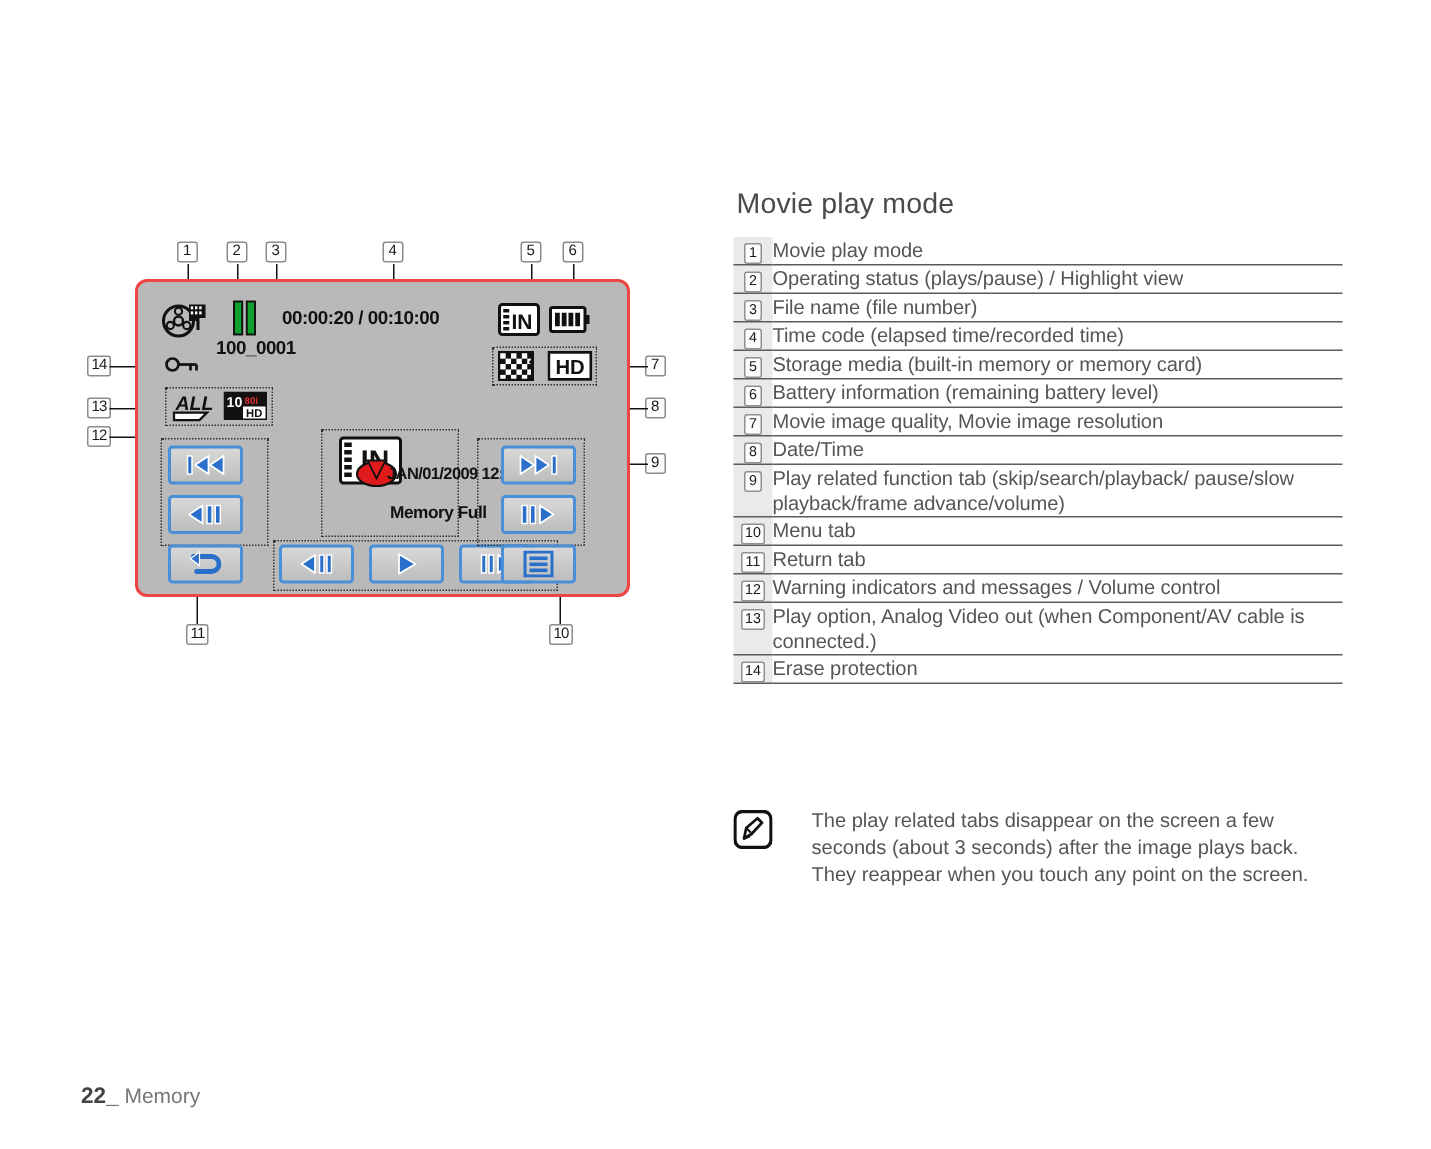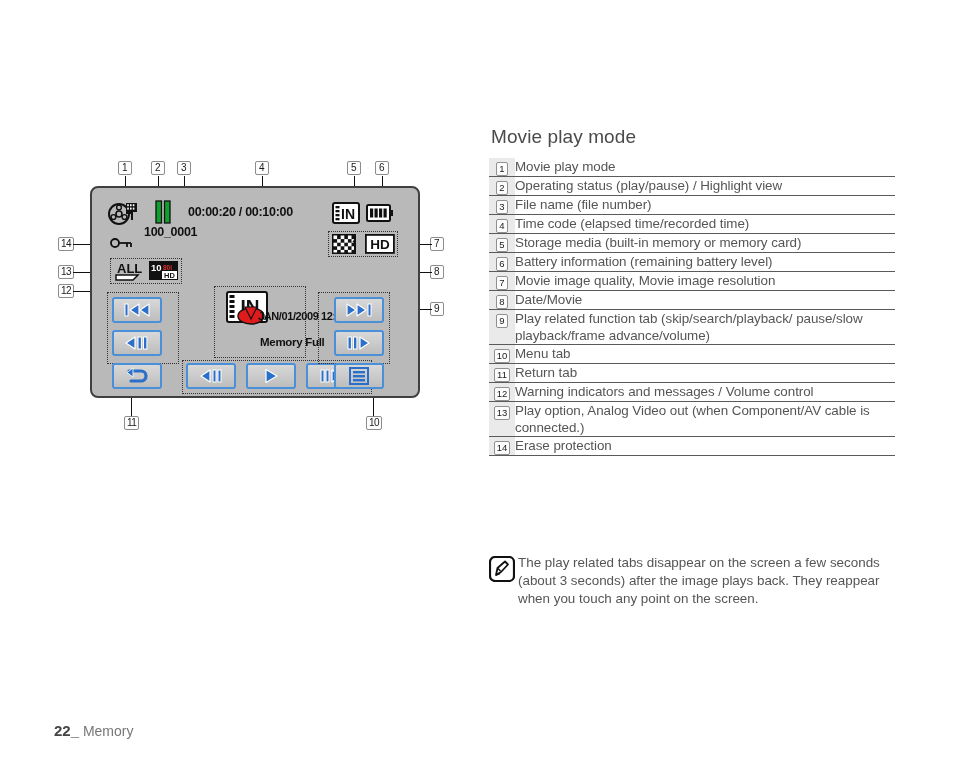--- a/index.html
+++ b/index.html
@@ -32,21 +32,21 @@
   .num.wide { padding: 0 2px 1px 2px; letter-spacing: -0.5px; }
   .lead { position: absolute; background: #111; }
   .lead.v { width: 1px; }
   .lead.h { height: 1px; }
 
   
   .lcd {
     position: absolute; left: 90px; top: 186px;
     width: 330px; height: 212px;
     background: #b9b9b9;
-    border: 2px solid #404040;
+    border: 2px solid #ef4444;
     border-radius: 8px;
   }
   .lcd-inner { position: absolute; inset: 0; }
 
   .osd { position: absolute; font-family: "Liberation Sans", sans-serif; font-weight: bold; color: #111; }
 
   .timecode { font-size: 12.5px; letter-spacing: -0.3px; white-space: nowrap; }
   .filename { font-size: 12.5px; letter-spacing: -0.3px; }
   .datetime { font-size: 11px; letter-spacing: -0.4px; white-space: nowrap; }
   .memfull { font-size: 11.5px; letter-spacing: -0.3px; padding-left: 40px; }
@@ -87,21 +87,21 @@
     font-size: 13.4px; color: #555; padding: 3px 0 3px 7px; line-height: 17px;
     letter-spacing: -0.05px;
   }
   .nbadge {
     display: inline-block;
     font-size: 9.5px; line-height: 11px; color: #1a1a1a;
     border: 1px solid #909090; background: #fcfcfc; border-radius: 2px;
     padding: 0 2px 1px 2px; min-width: 12px; text-align: center;
   }
 
-  .note { position: absolute; left: 489px; top: 538px; width: 406px; display: flex; gap: 3px; margin-top: 16px; }
+  .note { position: absolute; left: 489px; top: 538px; width: 406px; display: flex; gap: 26px; }
   .note-icon { flex: 0 0 auto; width: 26px; height: 26px; margin-top: 2px; }
   .note-text { font-size: 13.4px; color: #555; line-height: 18px; }
 
   .footer { position: absolute; left: 54px; top: 722px; font-size: 14px; color: #777; }
   .footer b { color: #444; font-size: 15px; }
 </style>
 </head>
 <body>
 
 <div class="page">
@@ -238,21 +238,21 @@
         <div class="icobox" style="left:18px; top:48px; width:24px; height:14px;">
           <svg width="24" height="14" viewBox="0 0 24 14">
             <circle cx="5" cy="7" r="4" fill="none" stroke="#111" stroke-width="1.8"></circle>
             <path d="M9 7 H21" stroke="#111" stroke-width="1.8"></path>
             <path d="M17 7 V11" stroke="#111" stroke-width="1.8"></path>
             <path d="M21 7 V11" stroke="#111" stroke-width="1.8"></path>
           </svg>
         </div>
 
         <div class="dot-box" style="left:18px; top:70px; width:72px; height:26px;"></div>
-        <div class="icobox" style="left:22px; top:72px; width:30px; height:22px;">
+        <div class="icobox" style="left:22px; top:72px; width:30px; height:22px;font-style:italic;">
           <svg width="30" height="22" viewBox="0 0 30 22">
             <text x="3" y="13" font-family="Liberation Sans, sans-serif" font-size="13" font-weight="bold" fill="#111">ALL</text>
             <path d="M2 15 H24 L19 20 H2 Z" fill="#fff" stroke="#111" stroke-width="1.5"></path>
           </svg>
         </div>
         <div class="icobox" style="left:57px; top:73px; width:30px; height:20px;">
           <svg width="30" height="20" viewBox="0 0 30 20">
             <rect x="0" y="0" width="29" height="19" fill="#111"></rect>
             <text x="2" y="10" font-family="Liberation Sans, sans-serif" font-size="9.5" font-weight="bold" fill="#fff">10</text>
             <text x="14" y="8.5" font-family="Liberation Sans, sans-serif" font-size="6.5" font-weight="bold" fill="#e03030">80i</text>
@@ -393,21 +393,21 @@
   <div class="right">
     <h1 class="rtitle">Movie play mode</h1>
     <table class="items">
       <tbody>
           <tr class="irow">
             <td class="icell-n"><span class="nbadge">1</span></td>
             <td class="icell-t">Movie play mode</td>
           </tr>
           <tr class="irow">
             <td class="icell-n"><span class="nbadge">2</span></td>
-            <td class="icell-t">Operating status (play/pause) / Highlight view</td>
+            <td class="icell-t">Operating status (plays/pause) / Highlight view</td>
           </tr>
           <tr class="irow">
             <td class="icell-n"><span class="nbadge">3</span></td>
             <td class="icell-t">File name (file number)</td>
           </tr>
           <tr class="irow">
             <td class="icell-n"><span class="nbadge">4</span></td>
             <td class="icell-t">Time code (elapsed time/recorded time)</td>
           </tr>
           <tr class="irow">
@@ -417,21 +417,21 @@
           <tr class="irow">
             <td class="icell-n"><span class="nbadge">6</span></td>
             <td class="icell-t">Battery information (remaining battery level)</td>
           </tr>
           <tr class="irow">
             <td class="icell-n"><span class="nbadge">7</span></td>
             <td class="icell-t">Movie image quality, Movie image resolution</td>
           </tr>
           <tr class="irow">
             <td class="icell-n"><span class="nbadge">8</span></td>
-            <td class="icell-t">Date/Movie</td>
+            <td class="icell-t">Date/Time</td>
           </tr>
           <tr class="irow">
             <td class="icell-n"><span class="nbadge">9</span></td>
             <td class="icell-t">Play related function tab (skip/search/playback/ pause/slow playback/frame advance/volume)</td>
           </tr>
           <tr class="irow">
             <td class="icell-n"><span class="nbadge">10</span></td>
             <td class="icell-t">Menu tab</td>
           </tr>
           <tr class="irow">

